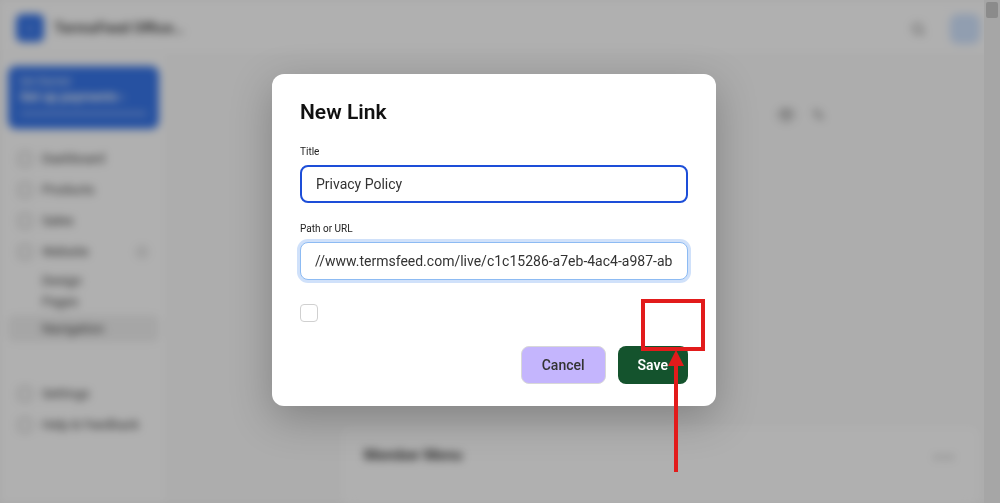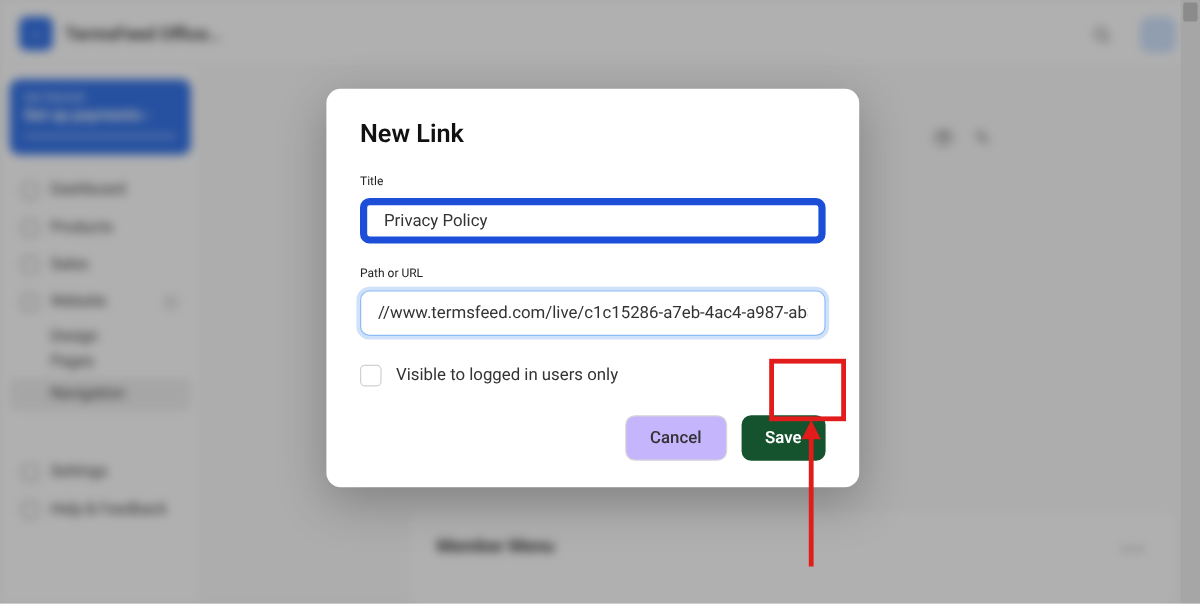--- a/index.html
+++ b/index.html
@@ -68,21 +68,21 @@
   
   .modal {
     position: absolute; left: 272px; top: 74px; width: 444px;
     background: #fff; border-radius: 12px;
     box-shadow: 0 12px 40px rgba(0,0,0,.25);
     padding: 26px 28px 22px;
   }
   .modal h2 { font-size: 21px; font-weight: 600; color: #111; margin-bottom: 22px; }
   .field-label { font-size: 10px; color: #222; margin-bottom: 8px; display:block; }
   .text-input {
-    width: 100%; height: 38px; border: 6px solid #1d4ed8; border-radius: 8px;
+    width: 100%; height: 38px; border: 2px solid #1d4ed8; border-radius: 8px;
     padding: 0 14px; font-size: 14px; color: #333; outline: none;
     margin-bottom: 20px; font-family: inherit;
   }
   .text-input.focused {
     border: 1px solid #8dbbf3;
     box-shadow: 0 0 0 3px rgba(120,170,240,.35);
   }
   .check-row { display: flex; align-items: center; gap: 12px; margin-bottom: 24px; margin-top: 4px;}
   .checkbox {
     width: 18px; height: 18px; border: 1.5px solid #d0d0d0; border-radius: 4px; background:#fff;
@@ -186,21 +186,20 @@
   <h2>New Link</h2>
   
   <label class="field-label">Title</label>
   <input class="text-input" type="text" value="Privacy Policy" style="">
   
   <label class="field-label">Path or URL</label>
   <input class="text-input focused" type="text" value="//www.termsfeed.com/live/c1c15286-a7eb-4ac4-a987-ab3b31122cae" style="">
   
   <div class="check-row">
     <div class="checkbox"></div>
-    <span class="check-label">Visible to logged in users only</span>
   </div>
   
   <div class="btn-row">
     <button class="btn btn-cancel">Cancel</button>
     <button class="btn btn-save">Save</button>
   </div>
 </div>
 
 <div class="highlight-box"></div>
 <div class="arrow">

